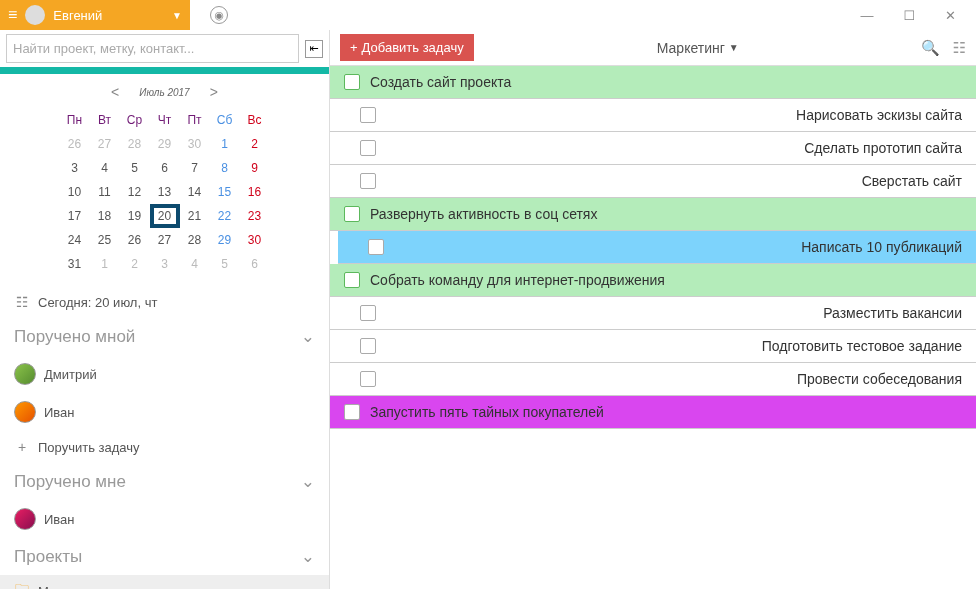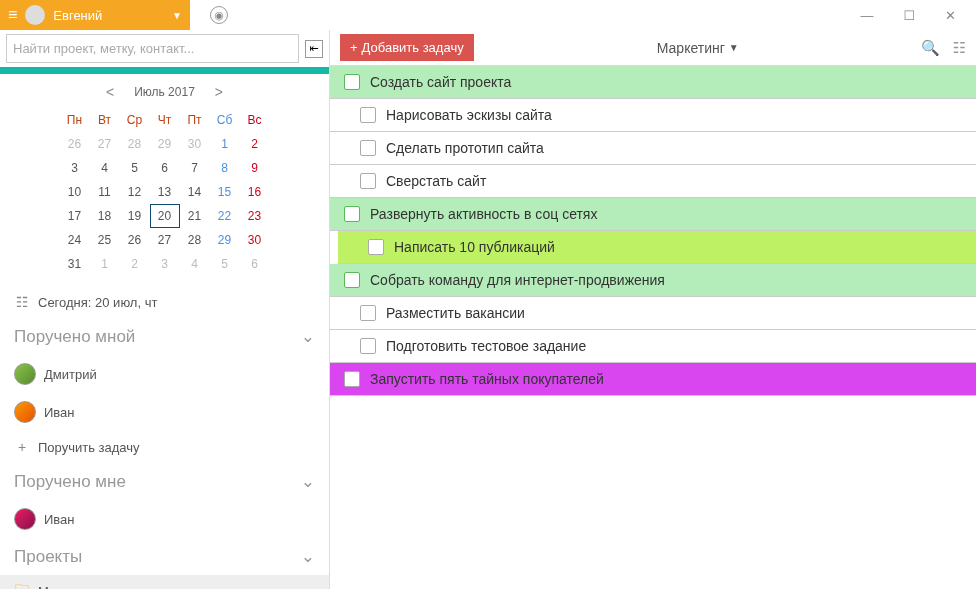--- a/index.html
+++ b/index.html
@@ -18,29 +18,29 @@
 
 .sidebar { width: 330px; border-right: 1px solid #ddd; display: flex; flex-direction: column; background: #fff; overflow-y: auto; }
 .search-row { display: flex; align-items: center; border-bottom: 7px solid #14b8a6; padding: 4px 6px; gap: 6px; }
 .search-input { flex: 1; border: 1px solid #ccc; padding: 6px; font-size: 13px; color: #888; }
 .search-input::placeholder { color: #aaa; }
 .collapse-icon { width: 18px; height: 18px; border: 1px solid #999; display: flex; align-items: center; justify-content: center; font-size: 11px; cursor: pointer; }
 
 .calendar { padding: 10px 20px; }
 .cal-header { display: flex; align-items: center; justify-content: center; gap: 20px; color: #666; font-size: 14px; }
 .cal-nav { cursor: pointer; color: #888; font-size: 14px; }
-.cal-title { font-size: 12px; }
+.cal-title { font-size: 10px; font-style: italic; }
 .cal-grid { margin-top: 8px; }
 .cal-row { display: flex; justify-content: center; }
 .cal-cell { width: 30px; height: 24px; display: flex; align-items: center; justify-content: center; font-size: 12px; color: #555; }
-.cal-dow { color: #c2410c; }
+.cal-dow { color: #701a75; }
 .cal-sat { color: #4a90e2; }
 .cal-sun { color: #d0021b; }
 .cal-dim { color: #bbb; }
-.cal-today { border: 1px solid #0c4a6e; }
+.cal-today { border: 4px solid #0c4a6e; }
 
 .sb-item { display: flex; align-items: center; padding: 8px 14px; font-size: 13px; color: #555; gap: 8px; cursor: pointer; }
 .sb-section { display: flex; align-items: center; padding: 8px 14px; font-size: 17px; color: #999; cursor: pointer; }
 .sb-section .chev { margin-left: auto; color: #999; }
 .sb-icon { width: 16px; height: 16px; display: inline-flex; align-items: center; justify-content: center; font-size: 14px; color: #888; }
 .sb-user-avatar { width: 22px; height: 22px; border-radius: 50%; background: linear-gradient(135deg,#8bc34a,#558b2f); border: 1px solid #999; }
 .sb-user-avatar.iv { background: linear-gradient(135deg,#ff9800,#e65100); }
 .sb-user-avatar.iv2 { background: linear-gradient(135deg,#e91e63,#880e4f); }
 .sb-sub { padding-left: 14px; }
 .folder-icon { color: #f5a623; }
@@ -48,23 +48,23 @@
 
 .main { flex: 1; display: flex; flex-direction: column; position: relative; }
 .main-header { height: 36px; border-bottom: 1px solid #ddd; display: flex; align-items: center; padding: 0 10px; gap: 10px; }
 .add-task-btn { background: #d9534f; color: #fff; border: none; padding: 6px 10px; font-size: 13px; display: flex; align-items: center; gap: 4px; cursor: pointer; }
 .project-title { margin: 0 auto; font-size: 14px; color: #555; display: flex; align-items: center; gap: 4px; cursor: pointer; }
 .header-icons { display: flex; gap: 12px; color: #999; font-size: 15px; }
 .header-icons span { cursor: pointer; }
 
 .task-list { flex: 1; overflow-y: auto; position: relative; }
 .task-item { position: relative; z-index: 1; display: flex; align-items: center; padding: 8px 14px; border-bottom: 1px solid #ccc; font-size: 14px; gap: 10px; background: #fff; }
-.task-item.level-1 { padding-left: 30px; background: #fff; }
+.task-item.level-1 { padding-left: 30px; background: #fff; justify-content: space-between; }
 .task-item.green { background: #b4ecba; }
-.task-item.red { background: #bef264; margin-left: 8px; }
+.task-item.red { background: #7dd3fc; margin-left: 8px; }
 .task-item.yellow { background: #d946ef; }
 .task-checkbox { width: 16px; height: 16px; border: 1px solid #aaa; border-radius: 2px; background: #fff; cursor: pointer; }
 .task-checkbox.green-border { border-color: #5cb85c; }
 .task-label { color: #333; }
 </style>
 </head>
 <body>
 
 <div class="title-bar">
   <div class="title-user-area">
@@ -253,19 +253,23 @@
           <span class="task-label">Собрать команду для интернет-продвижения</span>
         </div>
         <div class="task-item level-1">
           <div class="task-checkbox"></div>
           <span class="task-label">Разместить вакансии</span>
         </div>
         <div class="task-item level-1">
           <div class="task-checkbox"></div>
           <span class="task-label">Подготовить тестовое задание</span>
         </div>
+        <div class="task-item level-1">
+          <div class="task-checkbox"></div>
+          <span class="task-label">Провести собеседования</span>
+        </div>
         <div class="task-item yellow">
           <div class="task-checkbox"></div>
           <span class="task-label">Запустить пять тайных покупателей</span>
         </div>
       </div>
   </div>
 </div>
 
 </body></html>

